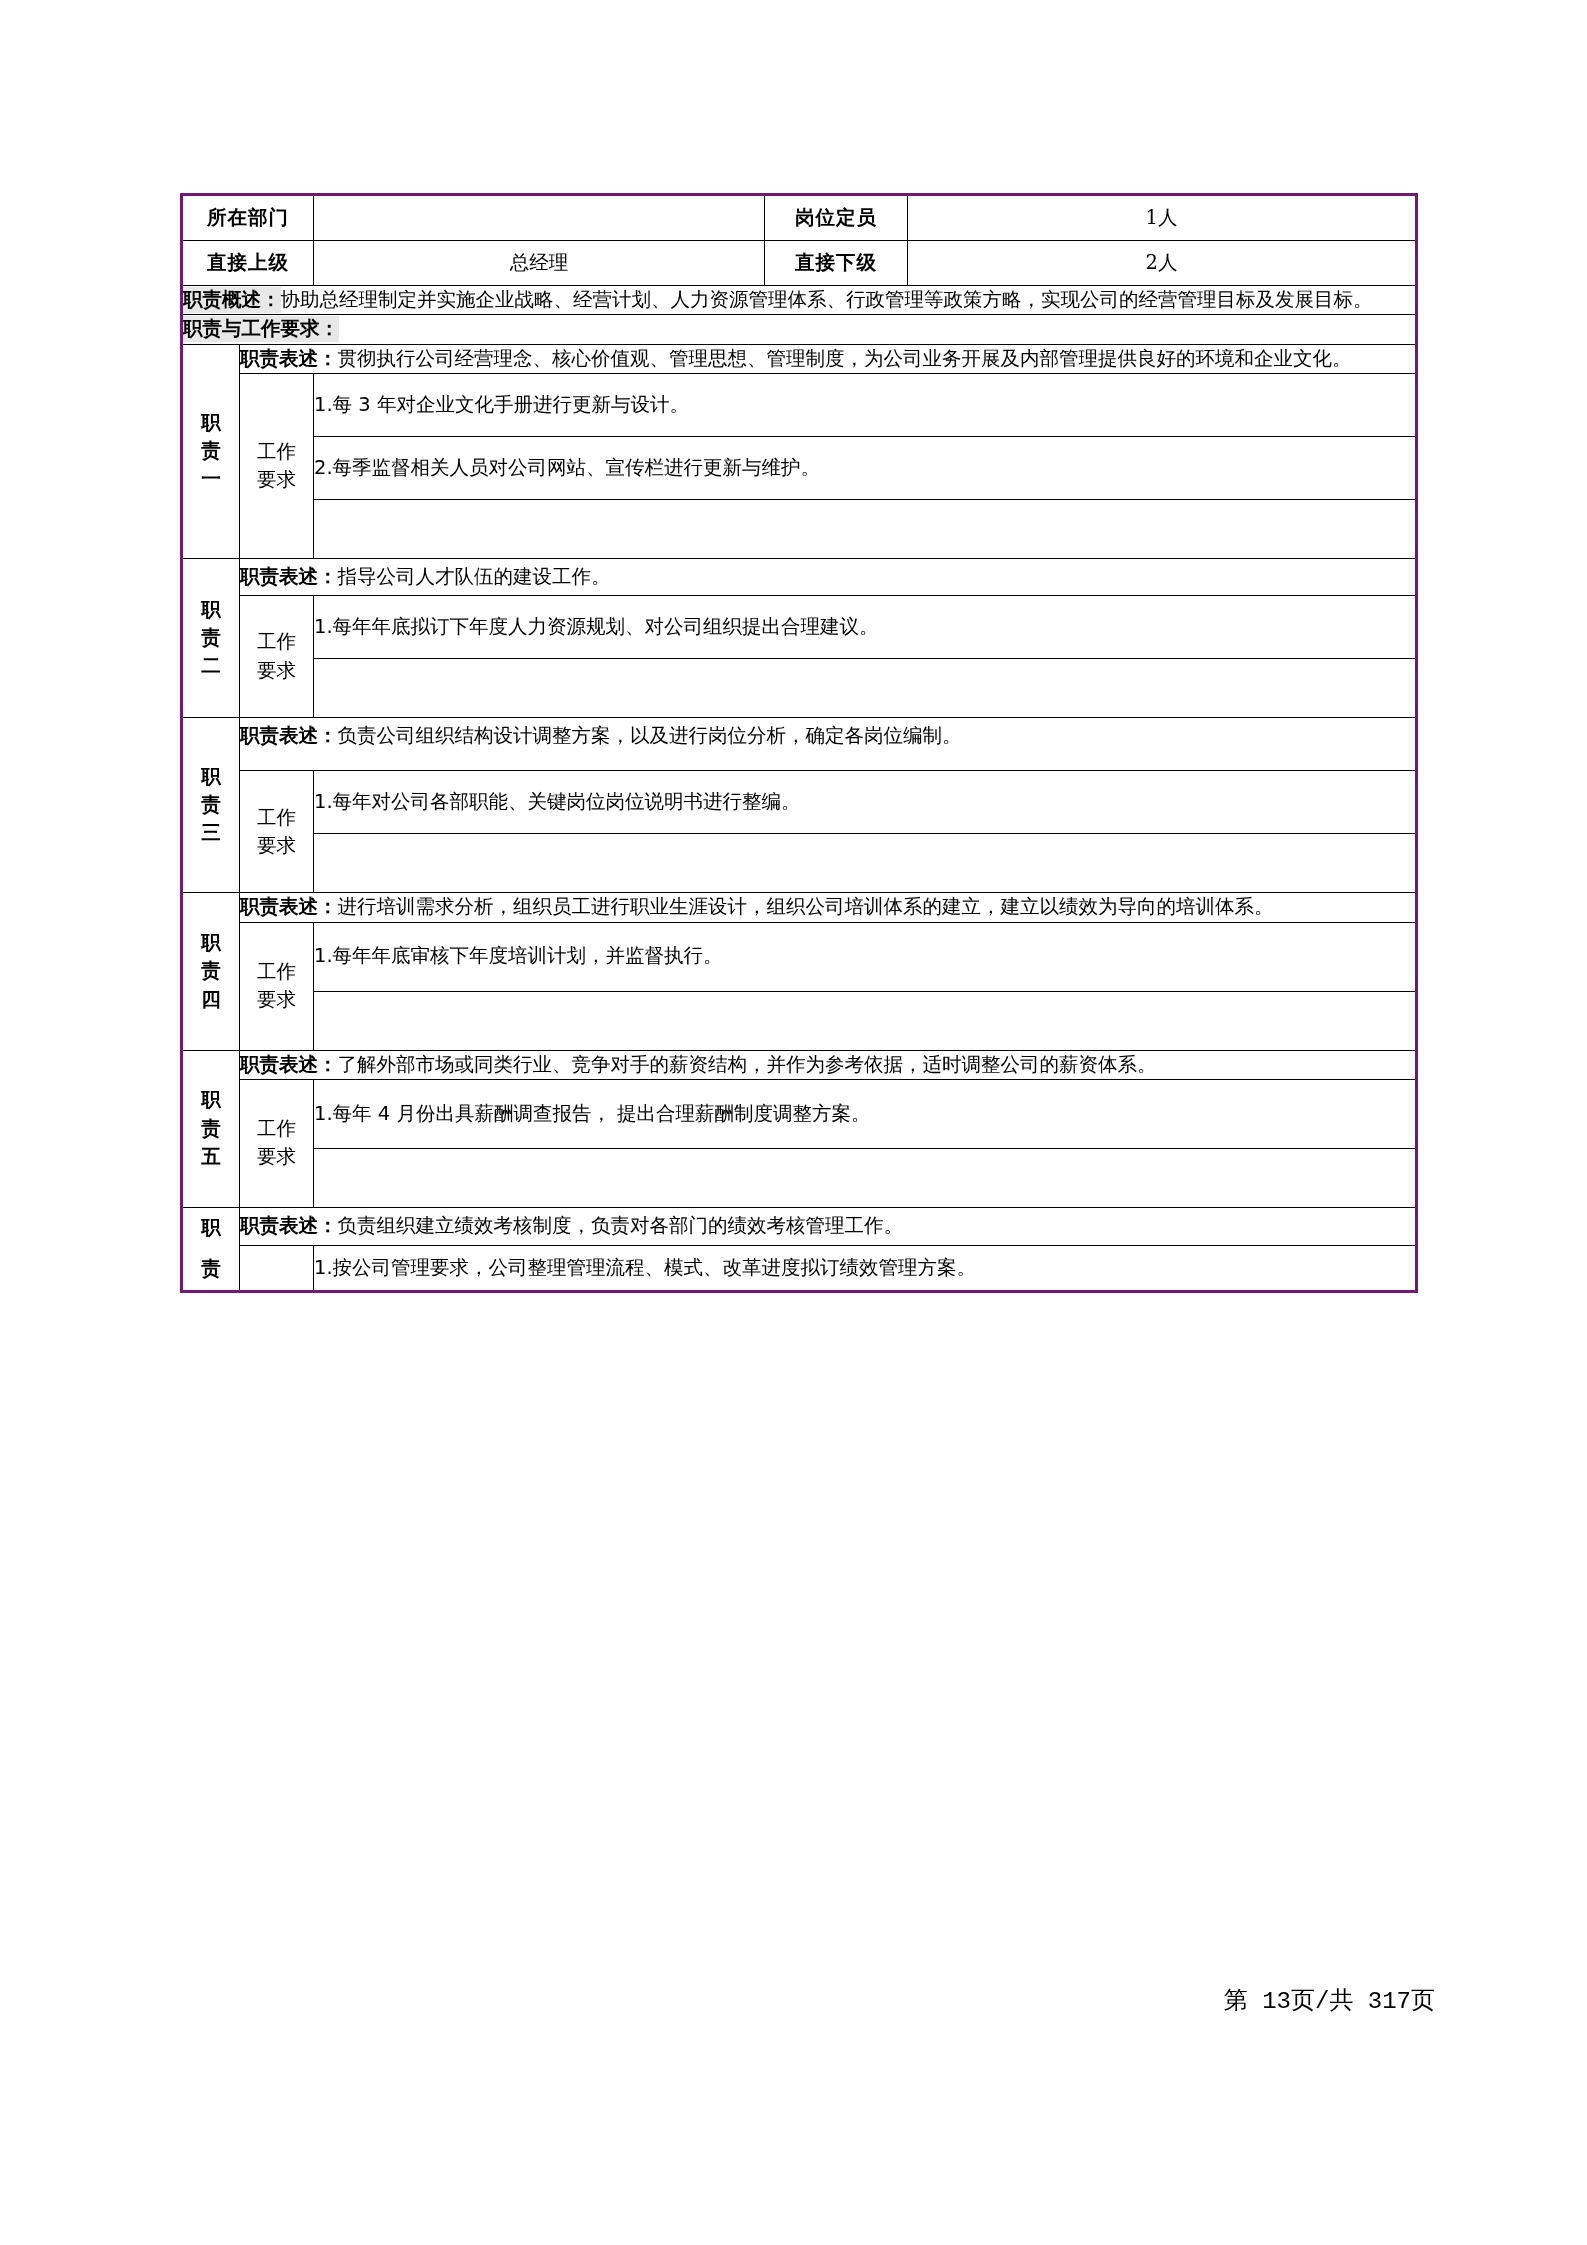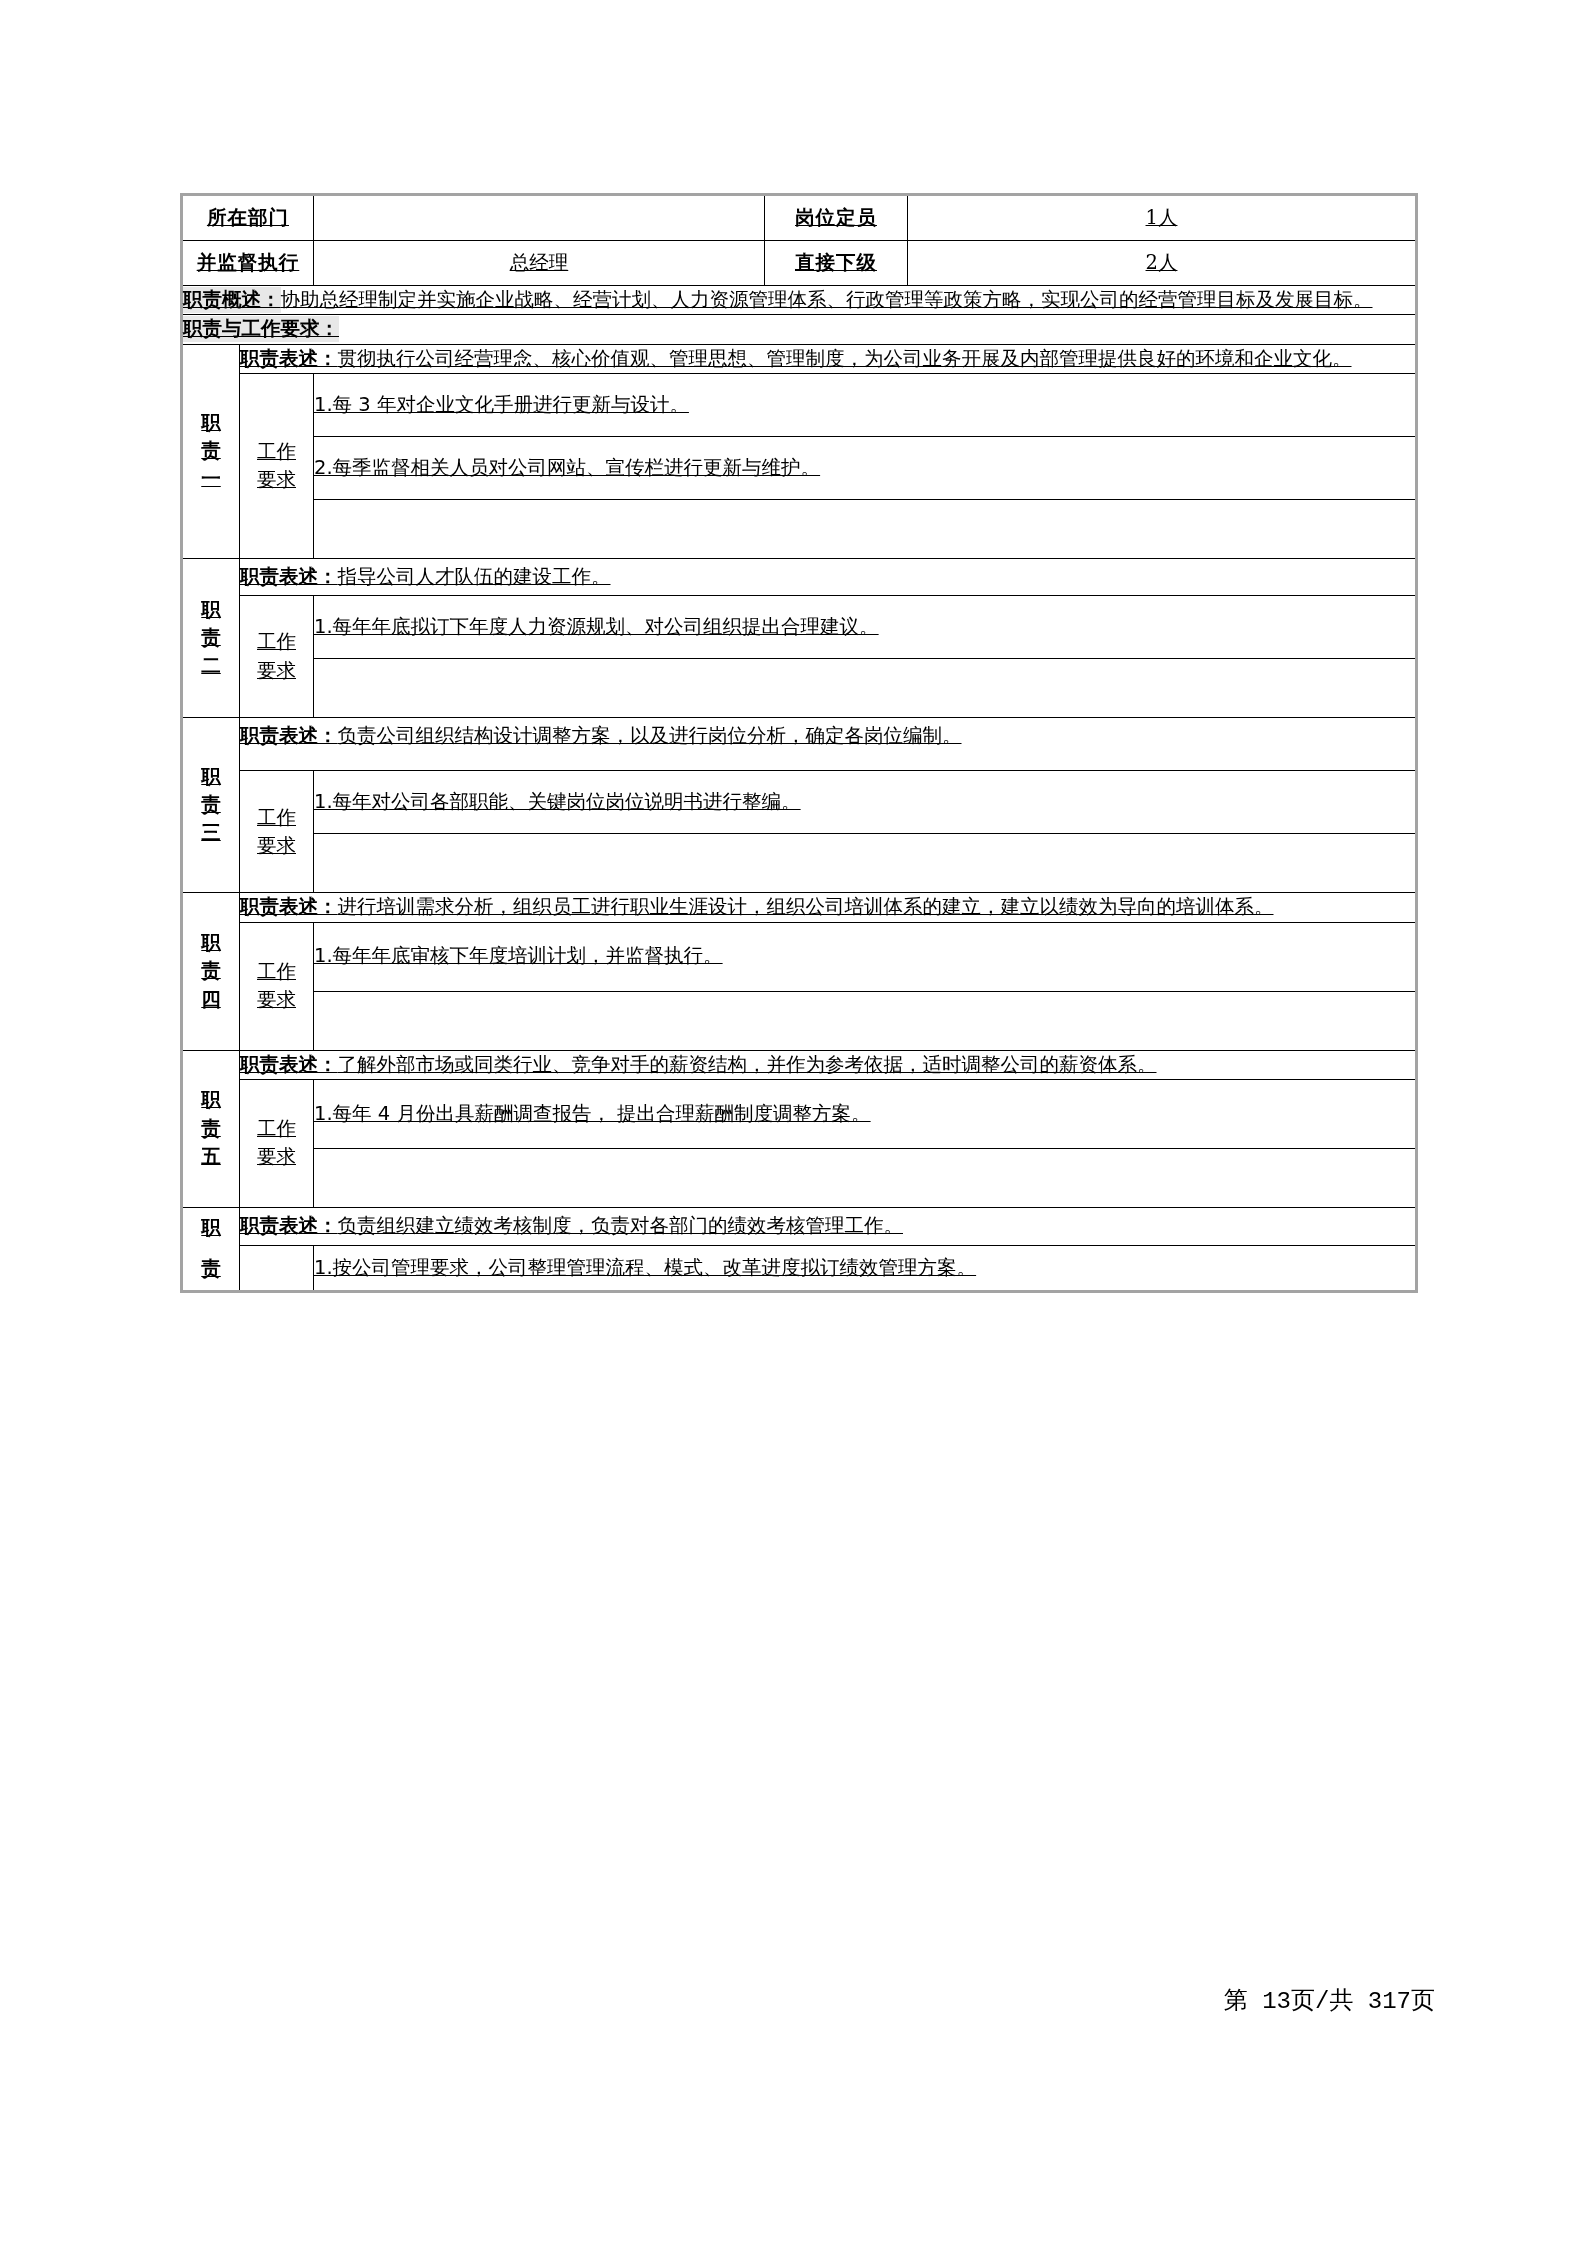--- a/index.html
+++ b/index.html
@@ -33,22 +33,21 @@
   .doc-table td {
     border: 1.5px solid #000000;
     padding: 0;
     vertical-align: middle;
     font-size: 19.5px;
     line-height: 1.45;
     color: #000;
   }
   
   .doc-table {
-    border: 3px solid #a3a3a3;
-    text-decoration: underline;
+    border: 3px solid #701a75;
   }
 
   
   .hdr-label {
     text-align: center;
     font-weight: bold;
     height: 44px;
     font-size: 21px;
     letter-spacing: 1px;
   }
@@ -143,21 +142,21 @@
     <tbody>
 
       <tr>
         <td class="hdr-label" colspan="2">所在部门</td>
         <td class="hdr-value"></td>
         <td class="hdr-label">岗位定员</td>
         <td class="hdr-value">1人</td>
       </tr>
 
       <tr>
-        <td class="hdr-label" colspan="2">并监督执行</td>
+        <td class="hdr-label" colspan="2">直接上级</td>
         <td class="hdr-value">总经理</td>
         <td class="hdr-label">直接下级</td>
         <td class="hdr-value">2人</td>
       </tr>
 
       <tr>
         <td class="full-row" colspan="5"><span class="hl">职责概述：</span><span>协助总经理制定并实施企业战略、经营计划、人力资源管理体系、行政管理等政策方略，实现公司的经营管理目标及发展目标。</span></td>
       </tr>
 
       <tr>

